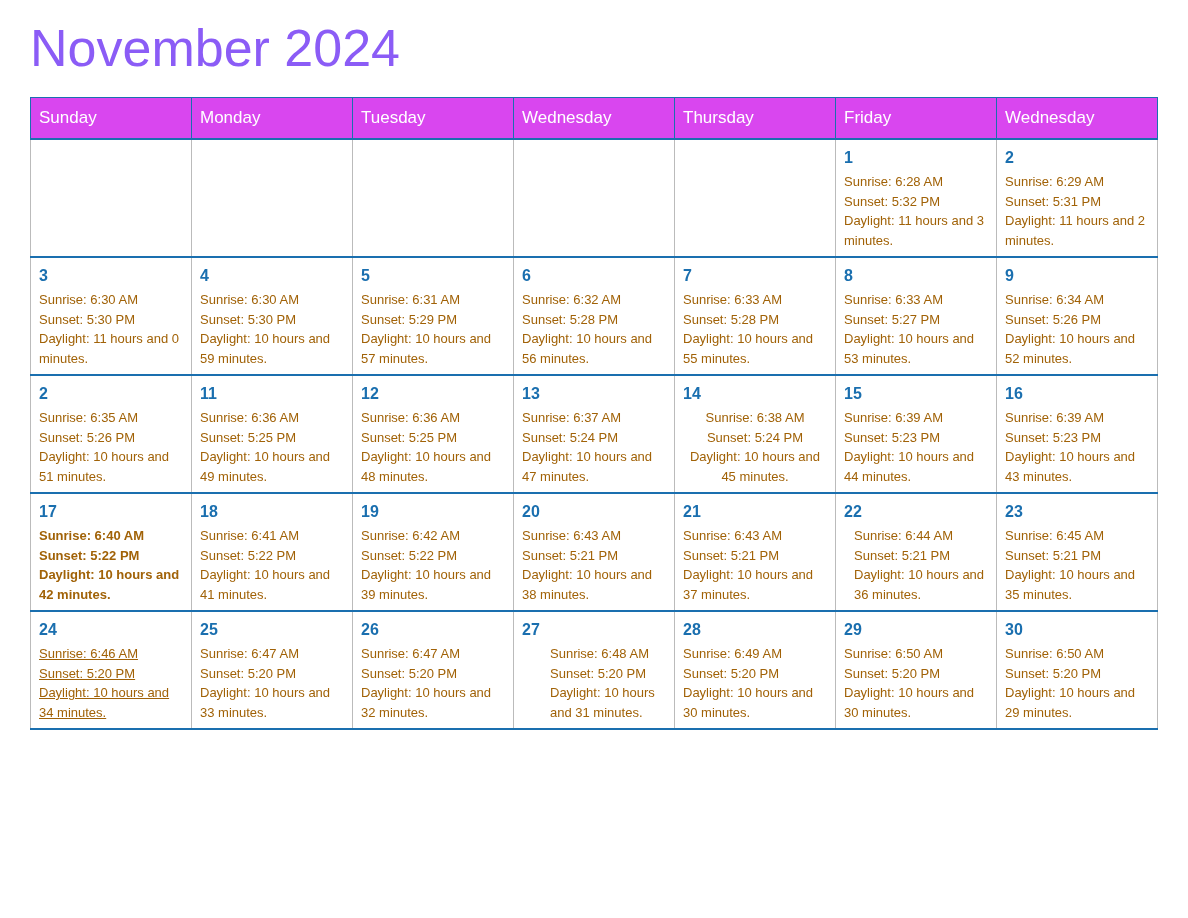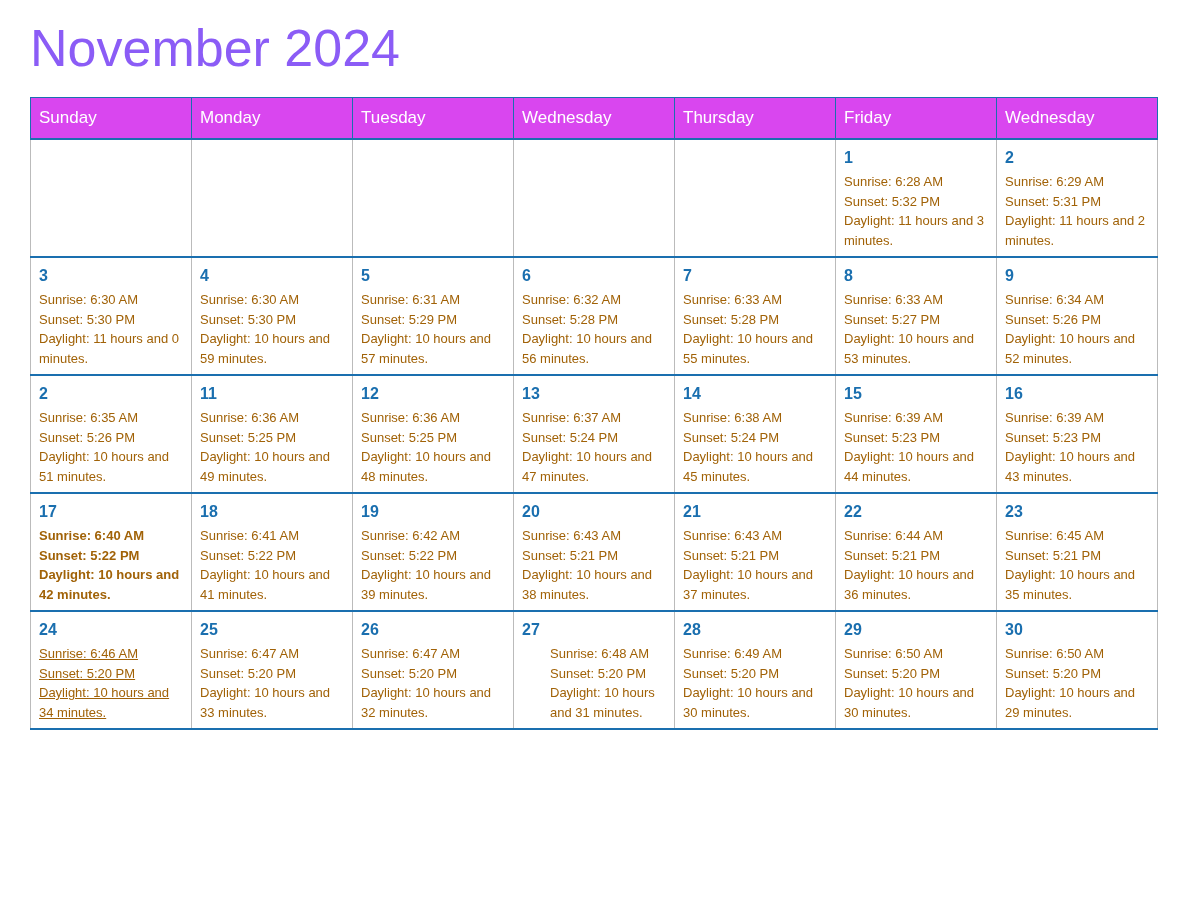--- a/index.html
+++ b/index.html
@@ -206,21 +206,21 @@
 Daylight: 10 hours and 48 minutes.</div>
         </td>
         <td>
           <span class="cell-day">13</span>
           <div class="cell-info" style="white-space: pre-line;">Sunrise: 6:37 AM
 Sunset: 5:24 PM
 Daylight: 10 hours and 47 minutes.</div>
         </td>
         <td>
           <span class="cell-day">14</span>
-          <div class="cell-info" style="white-space: pre-line;">Sunrise: 6:38 AM
+          <div class="cell-info" style="white-space: pre-line; text-align: center;">Sunrise: 6:38 AM
 Sunset: 5:24 PM
 Daylight: 10 hours and 45 minutes.</div>
         </td>
         <td>
           <span class="cell-day">15</span>
           <div class="cell-info" style="white-space: pre-line;">Sunrise: 6:39 AM
 Sunset: 5:23 PM
 Daylight: 10 hours and 44 minutes.</div>
         </td>
         <td>
@@ -256,21 +256,21 @@
 Daylight: 10 hours and 38 minutes.</div>
         </td>
         <td>
           <span class="cell-day">21</span>
           <div class="cell-info" style="white-space: pre-line;">Sunrise: 6:43 AM
 Sunset: 5:21 PM
 Daylight: 10 hours and 37 minutes.</div>
         </td>
         <td>
           <span class="cell-day">22</span>
-          <div class="cell-info" style="white-space: pre-line;">Sunrise: 6:44 AM
+          <div class="cell-info" style="white-space: pre-line; margin-left: 10px;">Sunrise: 6:44 AM
 Sunset: 5:21 PM
 Daylight: 10 hours and 36 minutes.</div>
         </td>
         <td>
           <span class="cell-day">23</span>
           <div class="cell-info" style="white-space: pre-line;">Sunrise: 6:45 AM
 Sunset: 5:21 PM
 Daylight: 10 hours and 35 minutes.</div>
         </td>
       </tr>

